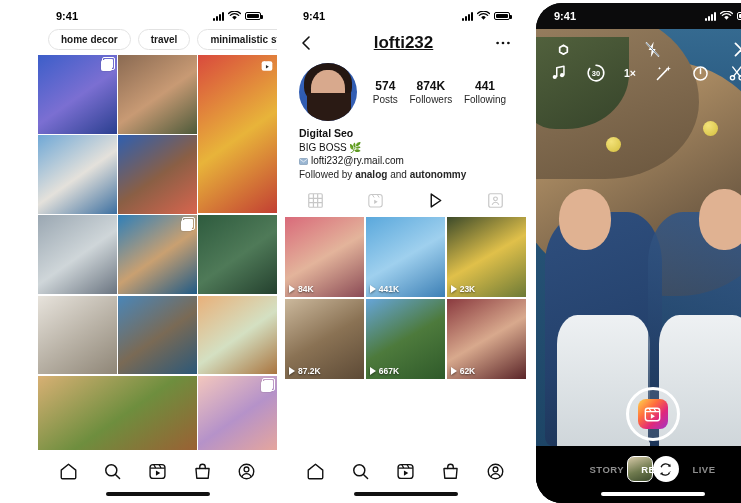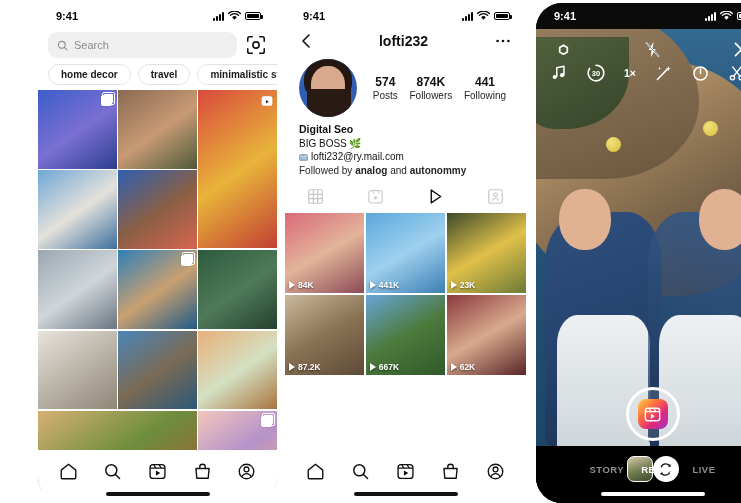--- a/index.html
+++ b/index.html
@@ -42,21 +42,21 @@
   .cell { position:relative; width:100%; aspect-ratio:1/1; overflow:hidden; }
   .cell.tall { grid-row:span 2; aspect-ratio:1/2.01; }
   .cell.wide { grid-column:span 2; aspect-ratio:2.01/1; }
   .badge { position:absolute; top:5px; right:5px; width:11px; height:11px; }
   .badge.multi { background:#fff; border-radius:2px; box-shadow:2px -2px 0 -1px #fff, 0 0 0 1px rgba(0,0,0,.06);}
   .badge.multi::after{content:"";position:absolute;top:-3px;right:-3px;width:11px;height:11px;
      border:1.4px solid #fff; border-radius:2px;}
 
   
   .navbar2 { display:flex; align-items:center; justify-content:space-between; padding:4px 14px 8px; }
-  .navbar2 .title { font-size:14px; font-weight:bold; color:#111; }
+  .navbar2 .title { font-size:17px; font-weight:bold; color:#111;text-decoration:underline; }
   .prow { display:flex; align-items:center; padding:2px 14px 0; gap:10px; }
   .avatar { width:58px; height:58px; border-radius:50%; flex:none; overflow:hidden; position:relative;
             background:linear-gradient(160deg,#3b6bc4 0%,#2f5bb0 45%,#3a63b8 100%); }
   .avatar .face { position:absolute; left:50%; top:46%; transform:translate(-50%,-50%);
             width:34px; height:40px; border-radius:46% 46% 42% 42%; background:#d8a98d; }
   .avatar .hair { position:absolute; left:50%; top:34%; transform:translate(-50%,-50%);
             width:48px; height:42px; border-radius:50% 50% 40% 40%; background:#241712; }
   .avatar .hair2{ position:absolute; left:8px; top:30px; width:44px; height:30px;
             border-radius:0 0 50% 50%; background:#2a1a14; }
   .stats { flex:1; display:flex; justify-content:space-around; text-align:center; }
@@ -154,33 +154,20 @@
             </span>
         <svg width="13" height="10" viewBox="0 0 16 12">
           <path d="M8 10.5 L5.2 7.4a4.2 4.2 0 0 1 5.6 0z" fill="#000"></path>
           <path d="M2.8 5.2a7.6 7.6 0 0 1 10.4 0" stroke="#000" stroke-width="1.5" fill="none" stroke-linecap="round"></path>
           <path d="M.7 2.9a10.6 10.6 0 0 1 14.6 0" stroke="#000" stroke-width="1.5" fill="none" stroke-linecap="round"></path>
         </svg>
         <span class="batt"></span>
       </span>
     </div>
 
-    <div class="searchrow">
-      <div class="searchbox">
-        <svg width="11" height="11" viewBox="0 0 16 16">
-          <circle cx="7" cy="7" r="5" stroke="#8e8e8e" stroke-width="1.6" fill="none"></circle>
-          <line x1="10.8" y1="10.8" x2="14.5" y2="14.5" stroke="#8e8e8e" stroke-width="1.6" stroke-linecap="round"></line>
-        </svg>
-        <span>Search</span>
-      </div>
-      <svg class="scan" viewBox="0 0 24 24">
-        <path d="M3 8V5a2 2 0 0 1 2-2h3M16 3h3a2 2 0 0 1 2 2v3M21 16v3a2 2 0 0 1-2 2h-3M8 21H5a2 2 0 0 1-2-2v-3" stroke="#111" stroke-width="1.7" fill="none" stroke-linecap="round"></path>
-        <circle cx="12" cy="12" r="3.4" stroke="#111" stroke-width="1.7" fill="none"></circle>
-      </svg>
-    </div>
 
     <div class="tags">
       <div class="tag">home decor</div>
       <div class="tag">travel</div>
       <div class="tag">minimalistic sty</div>
     </div>
 
     <div class="grid" id="explore-grid">
           <div class="cell" style="background: linear-gradient(145deg, rgb(60, 94, 201) 0%, rgb(123, 111, 210) 52%, rgb(42, 63, 143) 100%);">
             <span class="badge multi"></span>

